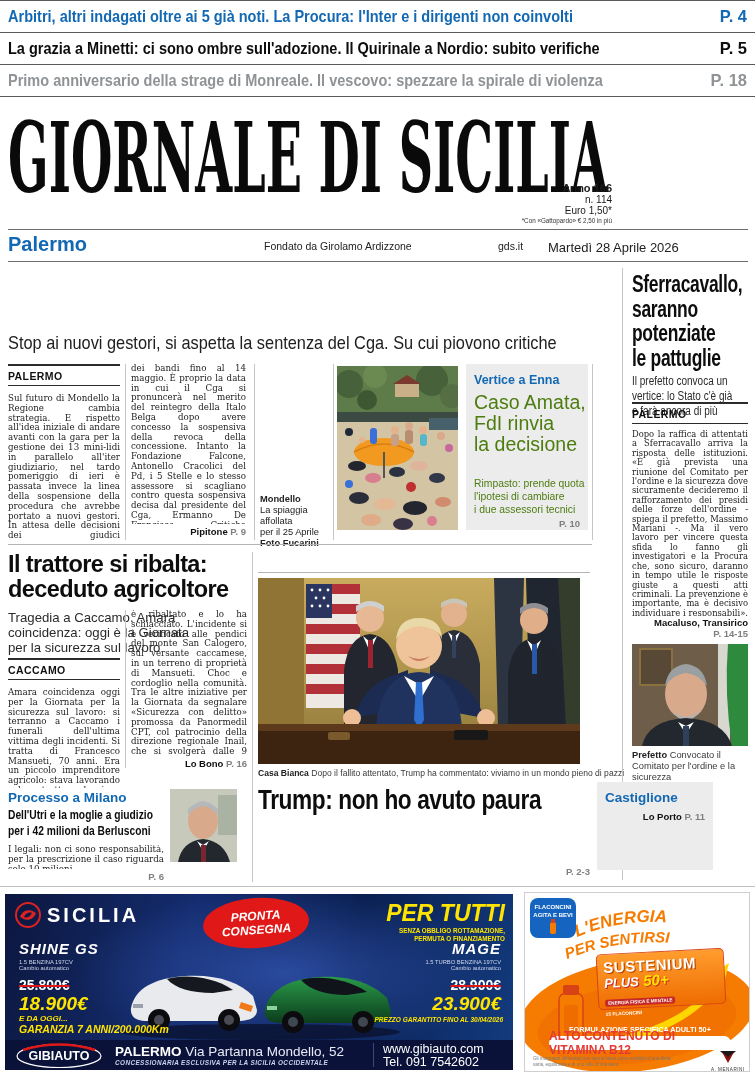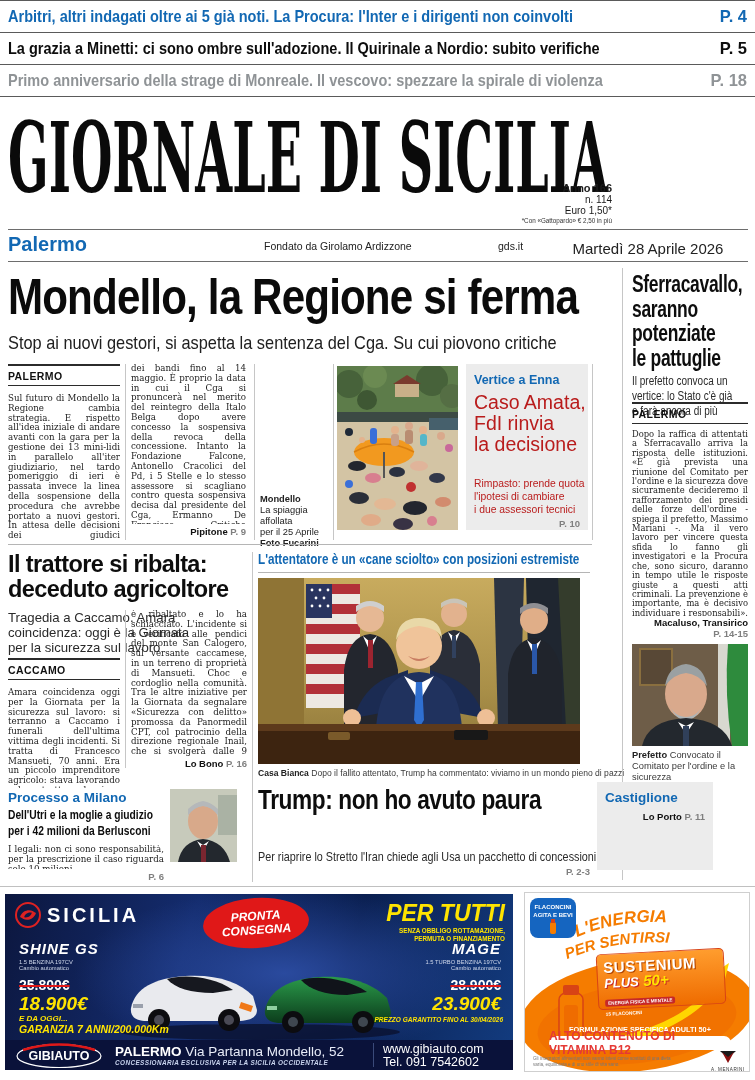--- a/index.html
+++ b/index.html
@@ -7,21 +7,21 @@
   .abs{position:absolute;}
   .hr{position:absolute;height:1px;background:#8f8f8f;}
   .vr{position:absolute;width:1px;background:#c6c6c6;}
   .kick{color:#1268b3;font-weight:bold;}
   .sqz{display:inline-block;transform-origin:0 0;white-space:nowrap;}
   .serif{font-family:"DejaVu Serif",serif;font-size:8.7px;line-height:9.8px;text-align:justify;color:#1c1c1c;overflow:hidden;}
   .secl{font-weight:bold;font-size:10.5px;letter-spacing:.4px;color:#101010;border-top:2px solid #2b2b2b;border-bottom:1px solid #2b2b2b;padding:4px 0 3px 0;}
   .bl{font-size:9.5px;font-weight:bold;color:#111;text-align:right;font-family:"Liberation Sans",sans-serif;}
   .pg{color:#7f7f7f;}
   .gb{background:#ececec;}
-  .lh{font-weight:normal;color:#b91c1c;}
+  .lh{font-weight:normal;color:#4d7c0f;}
   .cap{font-size:9.3px;line-height:11px;color:#222;}
   .topitem{position:relative;height:31px;line-height:31px;border-top:1px solid #5a5a5a;font-size:16.5px;font-weight:bold;padding:0 8px;}
   .topitem .pgn{position:absolute;right:8px;top:0;}
   .headline{font-weight:bold;color:#0d0d0d;}
   .nowrap{white-space:nowrap;}
 </style>
 </head>
 <body>
 
 <div id="page">
@@ -52,28 +52,23 @@
     <div style="font-size:11px;font-weight:bold;line-height:12px;">Anno 166</div>
     <div style="font-size:10px;line-height:11px;">n. 114</div>
     <div style="font-size:10px;line-height:11px;">Euro 1,50*</div>
     <div style="font-size:6.3px;line-height:9px;color:#333;">*Con «Gattopardo» € 2,50 in più</div>
   </div>
 
   <div class="hr" style="left:8px;top:229px;width:740px;background:#6d6d6d;"></div>
   <div class="abs" style="left:8px;top:233px;font-size:20px;font-weight:bold;color:#1268b3;">Palermo</div>
   <div class="abs" style="left:264px;top:240px;font-size:10.5px;color:#222;">Fondato da Girolamo Ardizzone</div>
   <div class="abs" style="left:498px;top:240px;font-size:10.5px;color:#222;">gds.it</div>
-  <div class="abs" style="left:548px;top:240px;width:200px;text-align:center;font-size:15px;color:#222;">Martedì 28 Aprile 2026</div>
+  <div class="abs" style="left:548px;top:240px;width:200px;text-align:left;font-size:13px;color:#222;">Martedì 28 Aprile 2026</div>
   <div class="hr" style="left:8px;top:261px;width:740px;background:#6d6d6d;"></div>
 
-  <div class="abs" style="left:8px;top:268px;">
-    <svg width="578" height="58">
-      <text x="0" y="46" font-family="Liberation Sans, sans-serif" font-size="50" font-weight="bold" fill="#0b0b0b" letter-spacing="-1" textLength="570" lengthAdjust="spacingAndGlyphs">Mondello, la Regione si ferma</text>
-    </svg>
-  </div>
   <div class="abs" style="left:8px;top:332px;font-size:19px;color:#202020;">
     <span class="sqz" style="transform:scaleX(.86);">Stop ai nuovi gestori, si aspetta la sentenza del Cga. Su cui piovono critiche</span>
   </div>
 
   <div class="abs secl" style="left:8px;top:364px;width:112px;">PALERMO</div>
   <div class="abs serif" style="left:8px;top:394px;width:112px;height:146px;">Sul futuro di Mondello la Regione cambia strategia. E rispetto all'idea iniziale di andare avanti con la gara per la gestione dei 13 mini-lidi in parallelo all'iter giudiziario, nel tardo pomeriggio di ieri è passata invece la linea della sospensione della procedura che avrebbe portato a nuovi gestori. In attesa delle decisioni dei giudici amministrativi, si ferma tutto. L'assessore al Territorio, Giusi Savarino, ha già firmato la sospensione</div>
   <div class="vr" style="left:125px;top:364px;height:176px;"></div>
   <div class="abs serif" style="left:131px;top:364px;width:115px;height:160px;">dei bandi fino al 14 maggio. È proprio la data in cui il Cga si pronuncerà nel merito del reintegro della Italo Belga dopo avere concesso la sospensiva della revoca della concessione. Intanto la Fondazione Falcone, Antonello Cracolici del Pd, i 5 Stelle e lo stesso assessore si scagliano contro questa sospensiva decisa dal presidente del Cga, Ermanno De Francisco. Critiche politiche legate anche all'interdittiva antimafia che è stata alla base della revoca. Ma l'Italo-Belga si difende pure su questo punto.</div>
   <div class="abs bl" style="left:131px;top:526px;width:115px;">
     <span>Pipitone</span>
@@ -189,23 +184,20 @@
       <path d="M18,26 Q33,8 48,26 L48,20 Q33,6 18,20 Z" fill="#b5b8ba"></path>
       <path d="M18,26 Q20,14 33,12 Q46,14 48,26 Q42,18 33,17 Q24,18 18,26" fill="#b5b8ba"></path>
       <path d="M8,73 Q12,52 33,50 Q54,52 60,73 Z" fill="#23282e"></path>
       <polygon points="27,52 33,62 39,52 33,56" fill="#fff"></polygon>
       <rect x="31" y="56" width="5" height="17" fill="#7a2630"></rect>
     </svg>
   </div>
 
   <div class="vr" style="left:252px;top:552px;height:330px;"></div>
 
-  <div class="abs kick" style="left:258px;top:550px;font-size:15px;">
-    <span class="sqz" style="transform:scaleX(.78);">L'attentatore è un «cane sciolto» con posizioni estremiste</span>
-  </div>
   <div class="hr" style="left:258px;top:572px;width:332px;background:#b5b5b5;"></div>
 
   <div class="abs" style="left:258px;top:578px;width:322px;height:186px;overflow:hidden;">
     <svg width="322" height="186">
       <defs>
         <linearGradient id="wall" x1="0" y1="0" x2="0" y2="1">
           <stop offset="0" stop-color="#c8ab5e"></stop>
             <stop offset=".6" stop-color="#a98f48"></stop>
             <stop offset="1" stop-color="#8a7338"></stop>
         </linearGradient>
@@ -271,23 +263,20 @@
   </div>
   <div class="abs cap" style="left:258px;top:768px;width:330px;white-space:nowrap;">
     <span class="sqz" style="transform:scaleX(.92);">
       <b>Casa Bianca</b>
       <span style="color:#3a3a3a;">Dopo il fallito attentato, Trump ha commentato: viviamo in un mondo pieno di pazzi</span>
     </span>
   </div>
   <div class="abs headline" style="left:258px;top:786px;font-size:27px;line-height:29px;letter-spacing:-.5px;">
     <div><span class="sqz" style="transform:scaleX(.84);">Trump: non ho avuto paura</span></div>
   </div>
-  <div class="abs lh" style="left:258px;top:849px;font-size:13.5px;color:#2a2a2a;">
-    <span class="sqz" style="transform:scaleX(.8);">Per riaprire lo Stretto l'Iran chiede agli Usa un pacchetto di concessioni</span>
-  </div>
   <div class="abs bl" style="left:440px;top:866px;width:150px;">
     <span class="pg">P. 2-3</span>
   </div>
 
   <div class="vr" style="left:622px;top:268px;height:612px;"></div>
 
   <div class="abs headline" style="left:632px;top:272px;font-size:23px;line-height:24.5px;letter-spacing:-.4px;">
     <div><span class="sqz" style="transform:scaleX(.76);">Sferracavallo,</span></div>
     <div><span class="sqz" style="transform:scaleX(.76);">saranno</span></div>
     <div><span class="sqz" style="transform:scaleX(.76);">potenziate</span></div>

